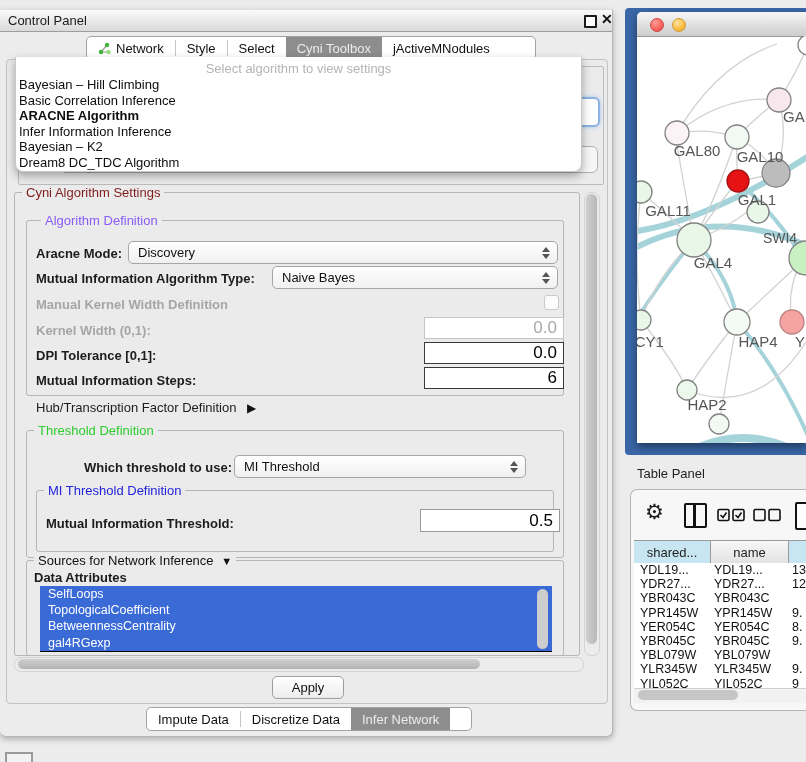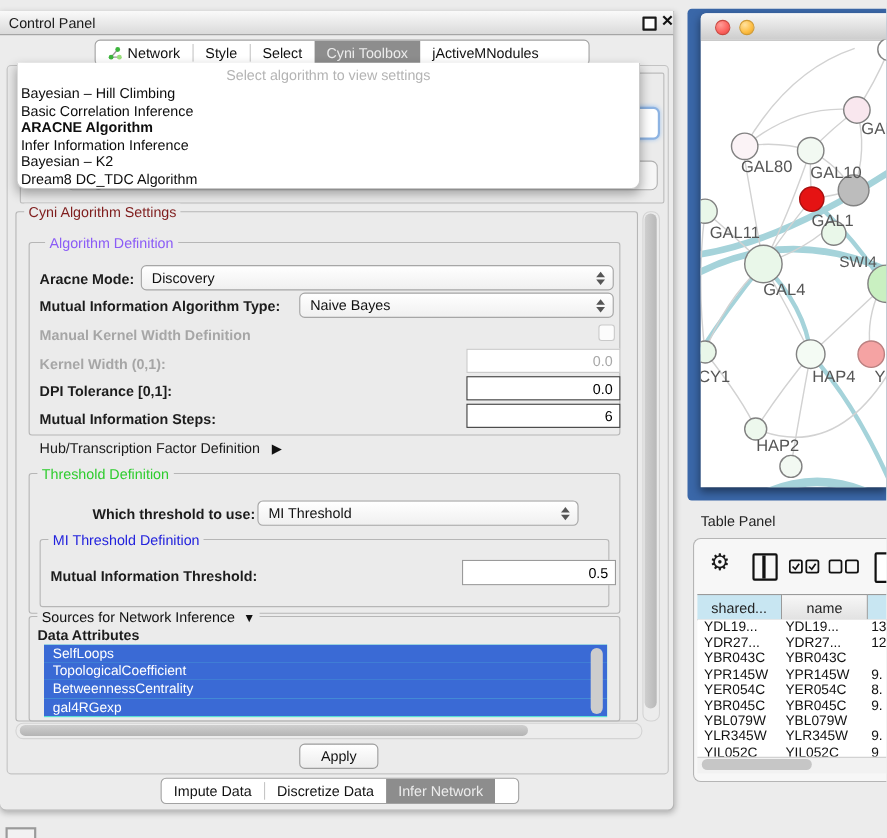--- a/index.html
+++ b/index.html
@@ -37,31 +37,31 @@
   
   .gbox{border:1px solid #b6b6b6;border-radius:3px;}
   .legend{position:absolute;font-size:13px;background:#ebebeb;padding:0 4px;white-space:nowrap;}
   
   .combo{background:linear-gradient(#ffffff,#f0f0f0);border:1px solid #a6a6a6;border-radius:5px;display:flex;align-items:center;}
   .combo-val{font-size:13px;color:#111;padding-left:9px;flex:1;}
   .combo-arrows{width:9px;margin-right:7px;display:flex;flex-direction:column;gap:2px;align-items:center;}
   .tri-up{width:0;height:0;border-left:4px solid transparent;border-right:4px solid transparent;border-bottom:5px solid #555;}
   .tri-dn{width:0;height:0;border-left:4px solid transparent;border-right:4px solid transparent;border-top:5px solid #555;}
   
-  .field{background:#fff;font-size:13px;text-align:right;padding-right:6px;display:flex;align-items:center;justify-content:flex-end;}
+  .field{background:#fff;font-size:17px;text-align:right;padding-right:6px;display:flex;align-items:center;justify-content:flex-end;}
   .f-dis{border:1px solid #c6c6c6;color:#a8a8a8;}
   .f-en{border:1px solid #3a3a3a;color:#000;}
   .f-soft{border:1px solid #9a9a9a;color:#000;}
   .checkbox{width:13px;height:13px;border:1px solid #c9c9c9;border-radius:3px;background:#fcfcfc;}
   
   .sb-track-v{background:#ececec;border:1px solid #d4d4d4;border-radius:7px;}
   .sb-thumb{background:linear-gradient(90deg,#cfcfcf,#b8b8b8);border-radius:6px;}
   .sb-thumb-h{background:linear-gradient(#cfcfcf,#b4b4b4);border-radius:6px;}
   
-  .attr-list{left:40px;top:586px;width:512px;height:66px;background:#5eead4;overflow:hidden;}
+  .attr-list{left:40px;top:586px;width:512px;height:66px;background:#000000;overflow:hidden;}
   .attr-item{background:#3a6ad5;color:#fff;font-size:12.5px;line-height:16.2px;padding-left:8px;}
   
   .apply{left:272px;top:676px;width:70px;height:21px;background:linear-gradient(#ffffff,#ececec);border:1px solid #9e9e9e;border-radius:5px;display:flex;align-items:center;justify-content:center;font-size:13px;color:#111;}
   
   .net-frame{left:625px;top:8px;width:181px;height:447px;background:#3a67a8;border-radius:4px 0 0 4px;}
   .net-win{left:637px;top:12px;width:169px;height:431px;background:#fff;box-shadow:0 4px 8px rgba(0,0,0,.45);border-radius:5px 0 0 0;}
   .net-title{left:637px;top:12px;width:169px;height:24px;background:linear-gradient(#f6f6f6,#cdcdcd);border-bottom:1px solid #9a9a9a;border-radius:5px 0 0 0;}
   .light{width:12px;height:12px;border-radius:50%;position:absolute;top:6px;}
   
   .tp-title{left:637px;top:466px;font-size:13px;color:#222;}

